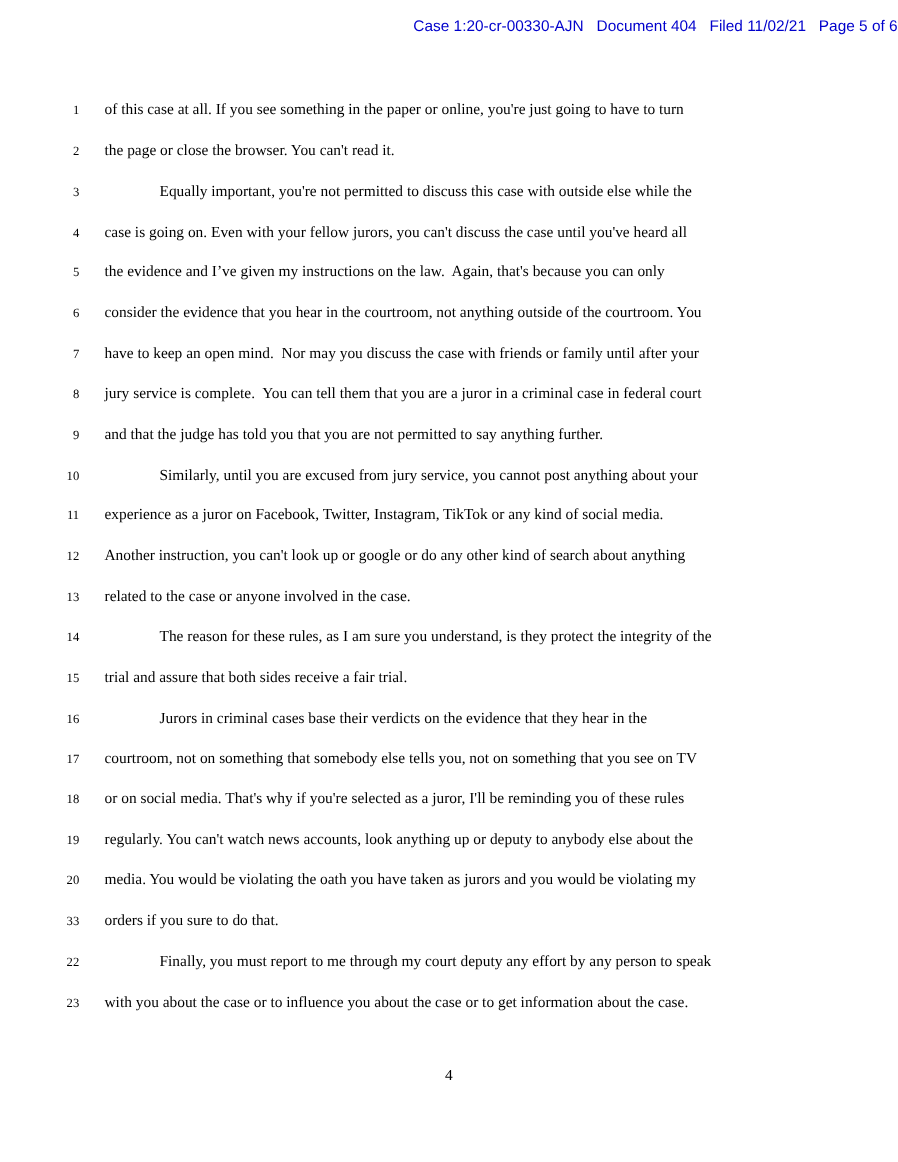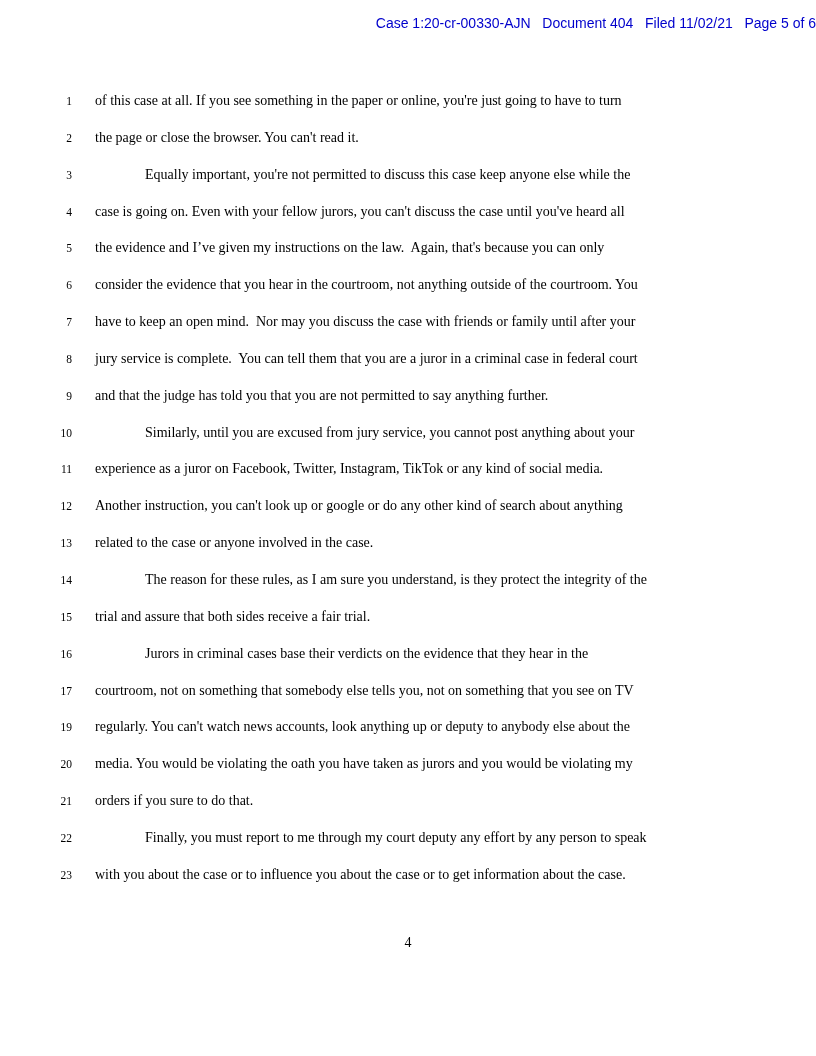--- a/index.html
+++ b/index.html
@@ -60,21 +60,21 @@
       <div class="line-row">
         <span class="line-num">1</span>
         <span class="line-text">of this case at all. If you see something in the paper or online, you're just going to have to turn</span>
       </div>
       <div class="line-row">
         <span class="line-num">2</span>
         <span class="line-text">the page or close the browser. You can't read it.</span>
       </div>
       <div class="line-row indent">
         <span class="line-num">3</span>
-        <span class="line-text">Equally important, you're not permitted to discuss this case keep anyone else while the</span>
+        <span class="line-text">Equally important, you're not permitted to discuss this case with outside else while the</span>
       </div>
       <div class="line-row">
         <span class="line-num">4</span>
         <span class="line-text">case is going on. Even with your fellow jurors, you can't discuss the case until you've heard all</span>
       </div>
       <div class="line-row">
         <span class="line-num">5</span>
         <span class="line-text">the evidence and I’ve given my instructions on the law.  Again, that's because you can only</span>
       </div>
       <div class="line-row">
@@ -119,29 +119,33 @@
       </div>
       <div class="line-row indent">
         <span class="line-num">16</span>
         <span class="line-text">Jurors in criminal cases base their verdicts on the evidence that they hear in the</span>
       </div>
       <div class="line-row">
         <span class="line-num">17</span>
         <span class="line-text">courtroom, not on something that somebody else tells you, not on something that you see on TV</span>
       </div>
       <div class="line-row">
+        <span class="line-num">18</span>
+        <span class="line-text">or on social media. That's why if you're selected as a juror, I'll be reminding you of these rules</span>
+      </div>
+      <div class="line-row">
         <span class="line-num">19</span>
         <span class="line-text">regularly. You can't watch news accounts, look anything up or deputy to anybody else about the</span>
       </div>
       <div class="line-row">
         <span class="line-num">20</span>
         <span class="line-text">media. You would be violating the oath you have taken as jurors and you would be violating my</span>
       </div>
       <div class="line-row">
-        <span class="line-num">21</span>
+        <span class="line-num">33</span>
         <span class="line-text">orders if you sure to do that.</span>
       </div>
       <div class="line-row indent">
         <span class="line-num">22</span>
         <span class="line-text">Finally, you must report to me through my court deputy any effort by any person to speak</span>
       </div>
       <div class="line-row">
         <span class="line-num">23</span>
         <span class="line-text">with you about the case or to influence you about the case or to get information about the case.</span>
       </div>

